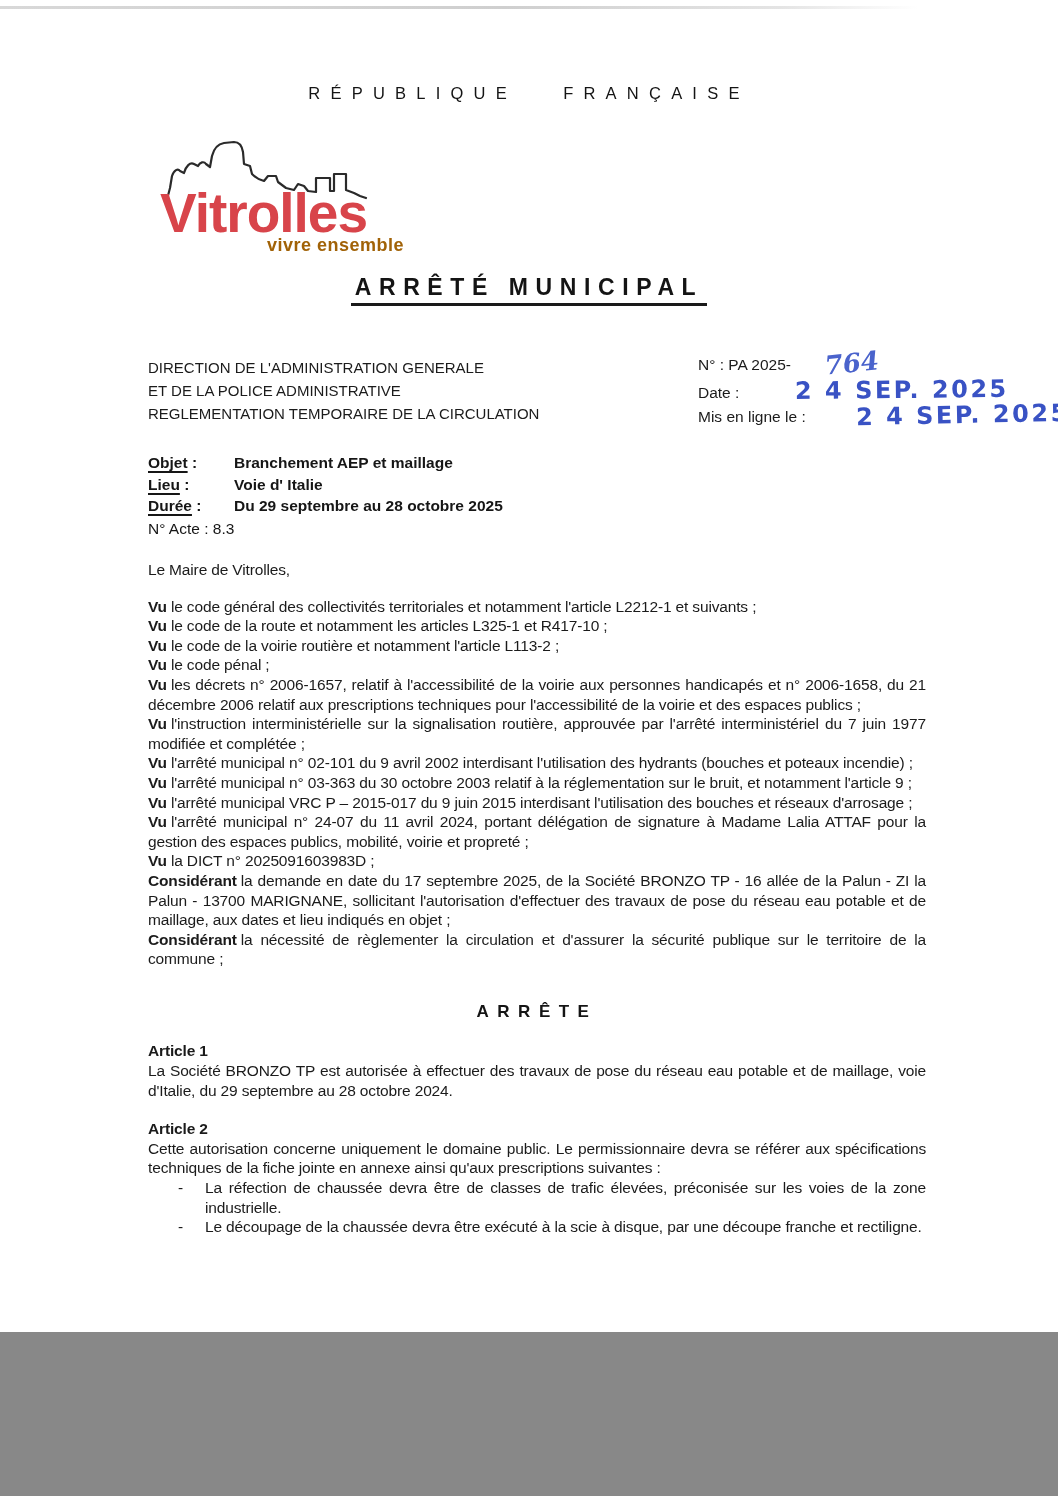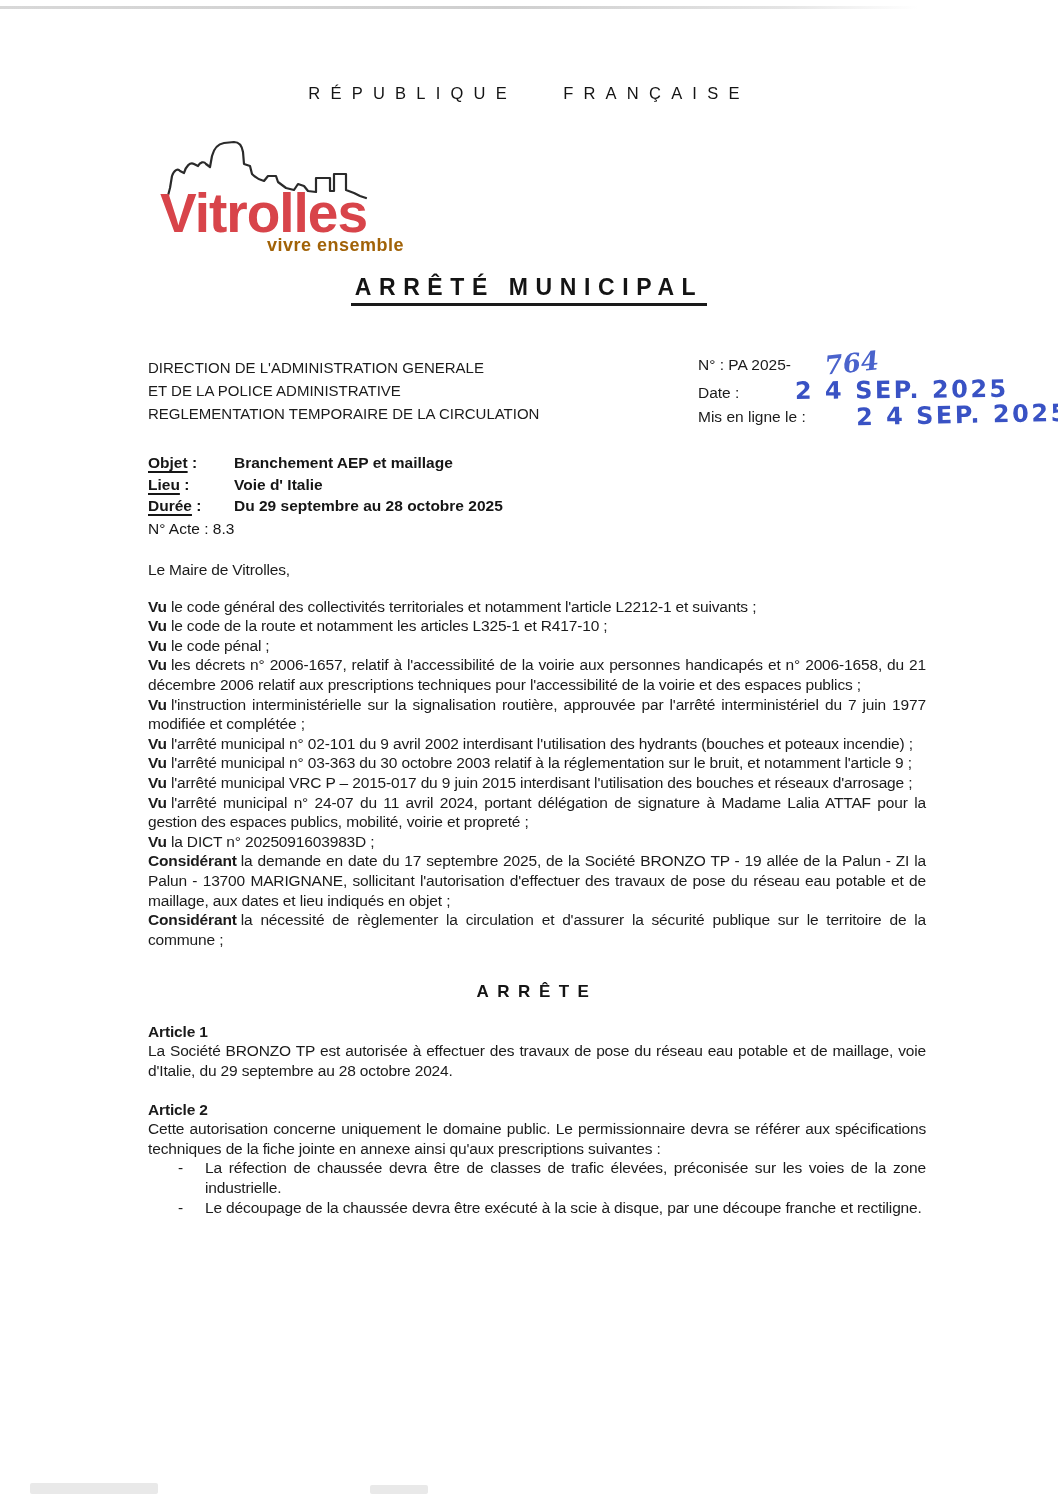--- a/index.html
+++ b/index.html
@@ -1,17 +1,17 @@
 <!DOCTYPE html>
 <html><head>
 <meta charset="utf-8">
 <style>
   html,body{margin:0;padding:0;background:#888;}
   .page{
-    position:relative;width:1058px;height:1496px;background:#ffffff;
+    position:relative;width:1058px;height:1332px;background:#ffffff;
     margin:0 auto;overflow:hidden;
     font-family:"Liberation Sans","DejaVu Sans",sans-serif;
     color:#1f1f1f;
   }
   .scan-topline{position:absolute;top:6px;left:0;width:918px;height:3px;
     background:linear-gradient(90deg,#d8d8d8 0%,#cfcfcf 55%,#e4e4e4 85%,rgba(255,255,255,0) 100%);}
   .smudge{position:absolute;background:#e9e9e9;border-radius:2px;}
   .smudge.s1{left:30px;top:1483px;width:128px;height:11px;}
   .smudge.s2{left:370px;top:1485px;width:58px;height:9px;}
 
@@ -130,41 +130,42 @@
 
   <div class="body">
     <p class="salutation">Le Maire de Vitrolles,</p>
 
     <div>
 
         <p class="para"><b>Vu</b><span>le code général des collectivités territoriales et notamment l'article L2212-1 et suivants ;</span></p>
 
         <p class="para"><b>Vu</b><span>le code de la route et notamment les articles L325-1 et R417-10 ;</span></p>
 
+        <p class="para"><b>Vu</b><span>le code de la voirie routière et notamment l'article L113-2 ;</span></p>
 
         <p class="para"><b>Vu</b><span>le code pénal ;</span></p>
 
         <p class="para"><b>Vu</b><span>les décrets n° 2006-1657, relatif à l'accessibilité de la voirie aux personnes handicapés et n° 2006-1658, du 21 décembre 2006 relatif aux prescriptions techniques pour l'accessibilité de la voirie et des espaces publics ;</span></p>
 
         <p class="para"><b>Vu</b><span>l'instruction interministérielle sur la signalisation routière, approuvée par l'arrêté interministériel du 7 juin 1977 modifiée et complétée ;</span></p>
 
         <p class="para"><b>Vu</b><span>l'arrêté municipal n° 02-101 du 9 avril 2002 interdisant l'utilisation des hydrants (bouches et poteaux incendie) ;</span></p>
 
         <p class="para"><b>Vu</b><span>l'arrêté municipal n° 03-363 du 30 octobre 2003 relatif à la réglementation sur le bruit, et notamment l'article 9 ;</span></p>
 
         <p class="para"><b>Vu</b><span>l'arrêté municipal VRC P – 2015-017 du 9 juin 2015 interdisant l'utilisation des bouches et réseaux d'arrosage ;</span></p>
 
         <p class="para"><b>Vu</b><span>l'arrêté municipal n° 24-07 du 11 avril 2024, portant délégation de signature à Madame Lalia ATTAF pour la gestion des espaces publics, mobilité, voirie et propreté ;</span></p>
 
         <p class="para"><b>Vu</b><span>la DICT n° 2025091603983D ;</span></p>
       </div>
 
     <div>
 
-        <p class="para"><b>Considérant</b><span>la demande en date du 17 septembre 2025, de la Société BRONZO TP - 19 allée de la Palun - ZI la Palun - 13700 MARIGNANE, sollicitant l'autorisation d'effectuer des travaux de pose du réseau eau potable et de maillage, aux dates et lieu indiqués en objet ;</span></p>
+        <p class="para"><b>Considérant</b><span>la demande en date du 17 septembre 2025, de la Société BRONZO TP - 16 allée de la Palun - ZI la Palun - 13700 MARIGNANE, sollicitant l'autorisation d'effectuer des travaux de pose du réseau eau potable et de maillage, aux dates et lieu indiqués en objet ;</span></p>
 
         <p class="para"><b>Considérant</b><span>la nécessité de règlementer la circulation et d'assurer la sécurité publique sur le territoire de la commune ;</span></p>
       </div>
 
     <div class="arrete-heading">ARRÊTE</div>
 
     <div class="article first">
       <p class="article-title">Article 1</p>
       <p class="para">La Société BRONZO TP est autorisée à effectuer des travaux de pose du réseau eau potable et de maillage, voie d'Italie, du 29 septembre au 28 octobre 2024.</p>
     </div>

